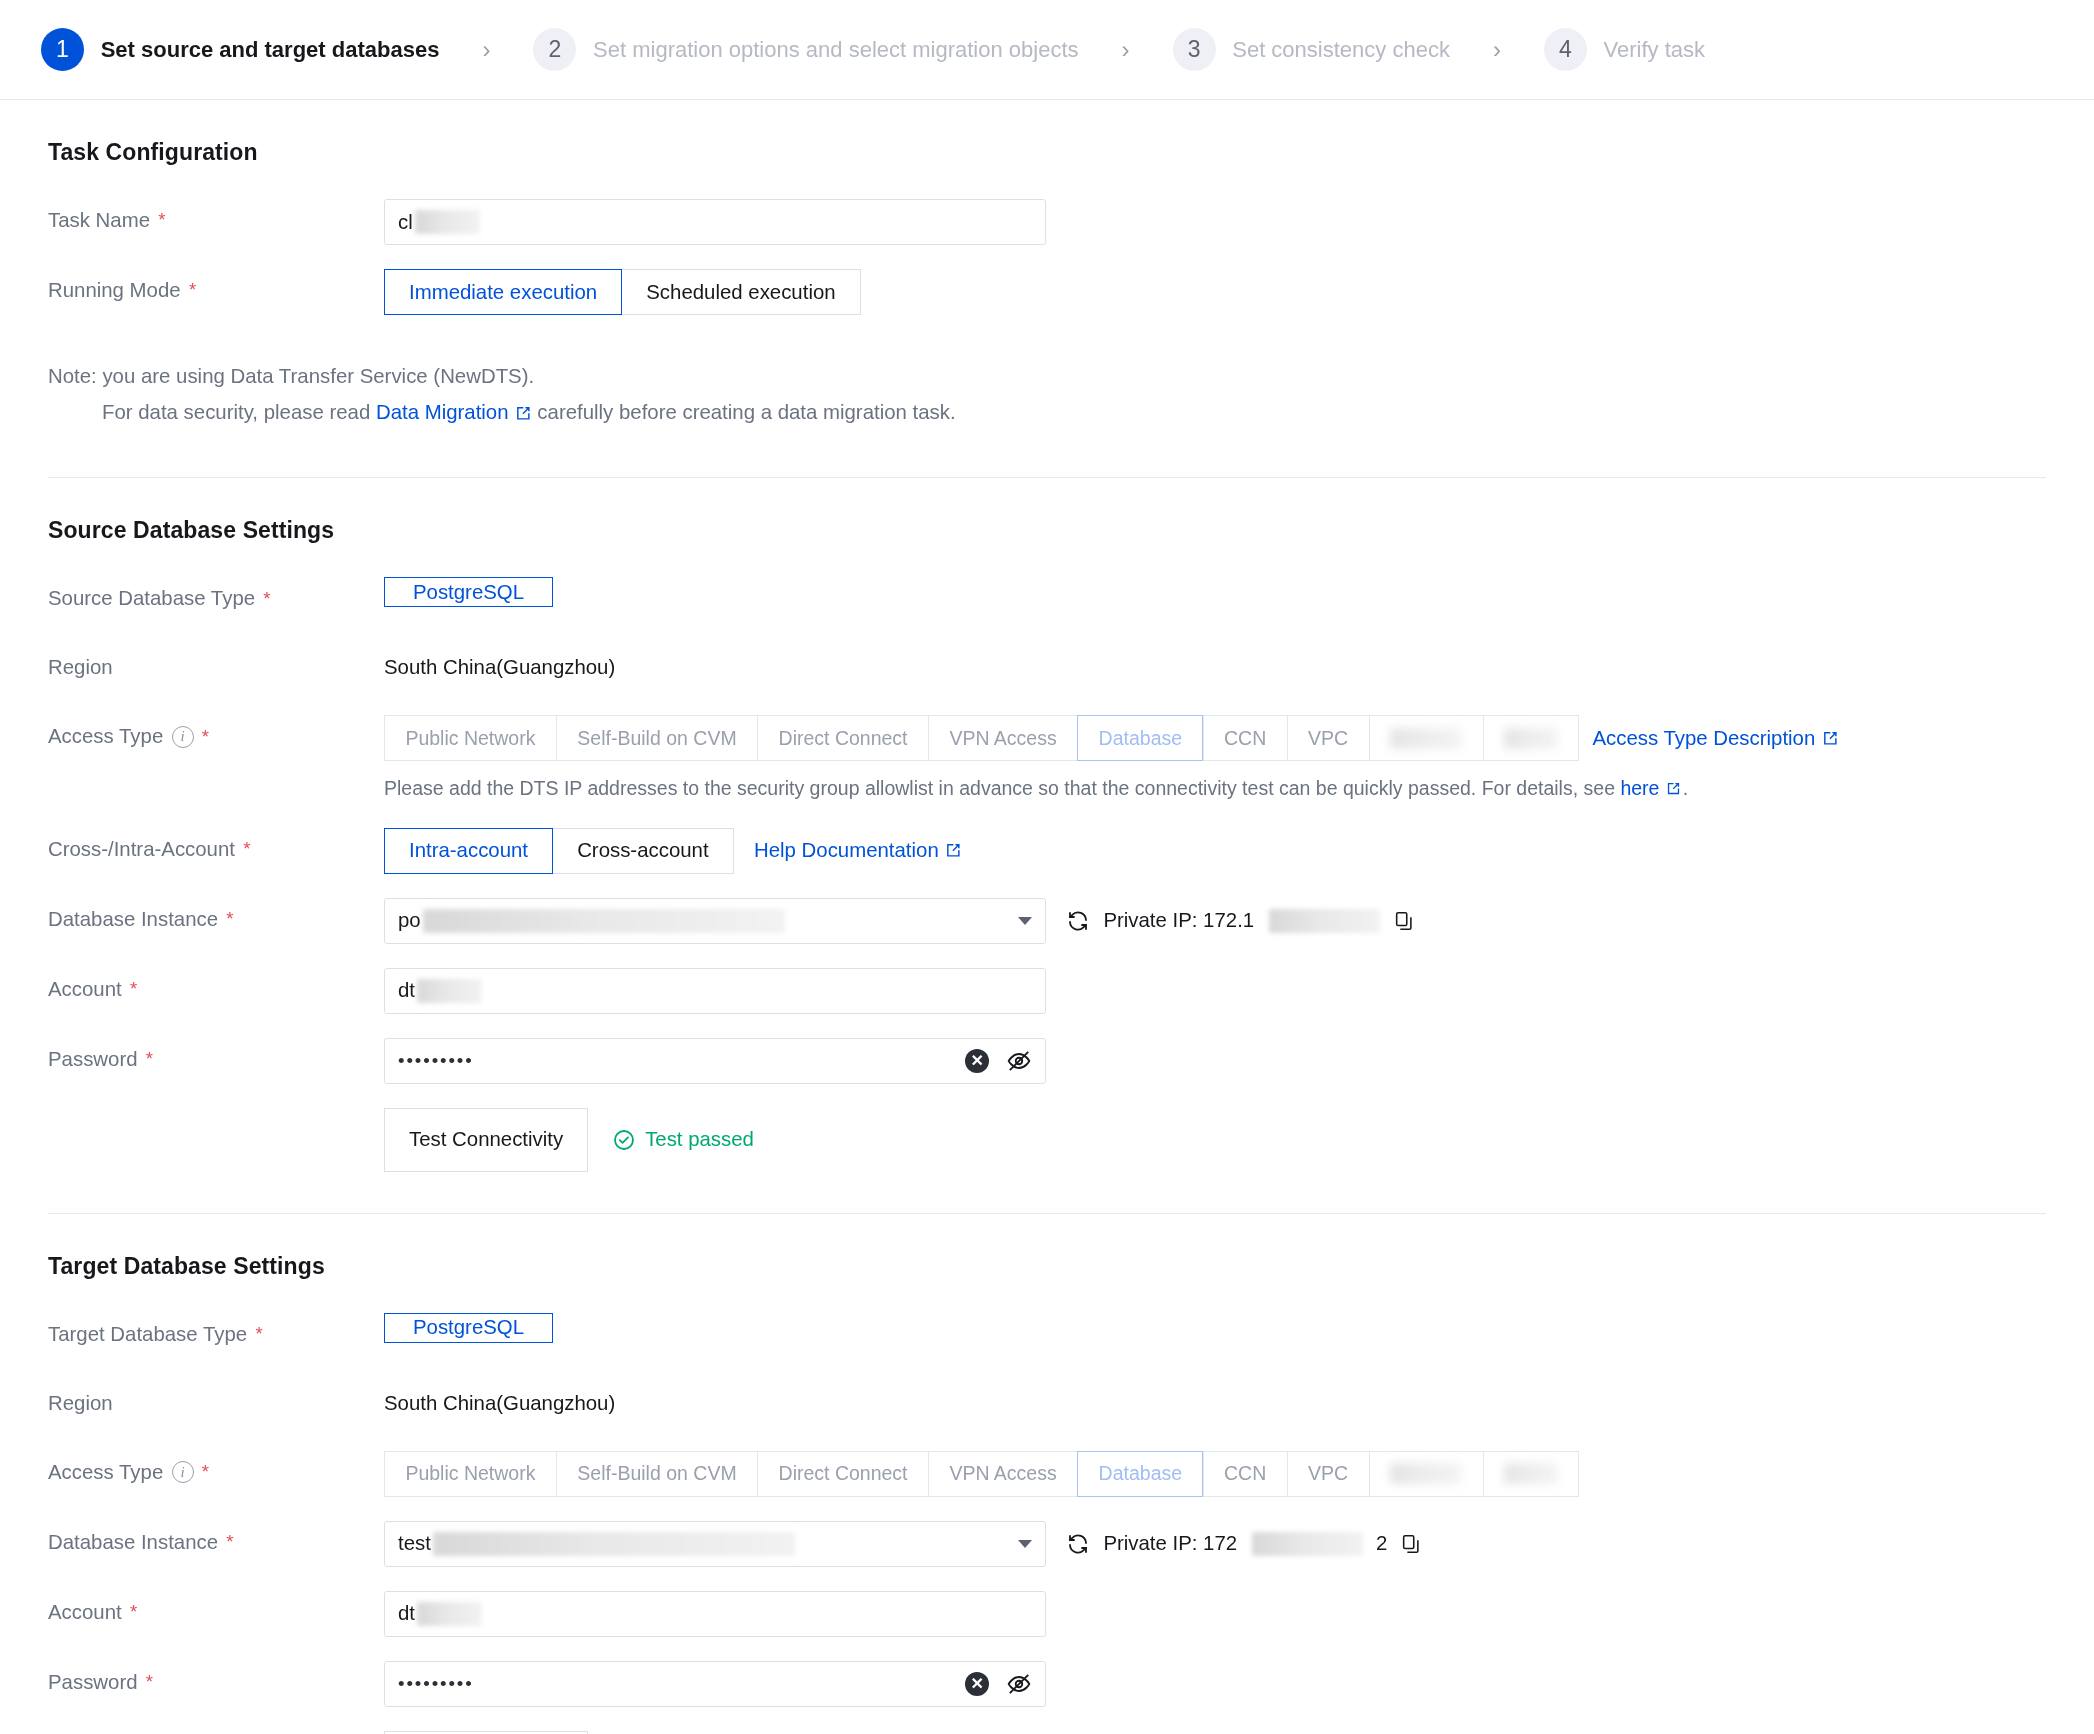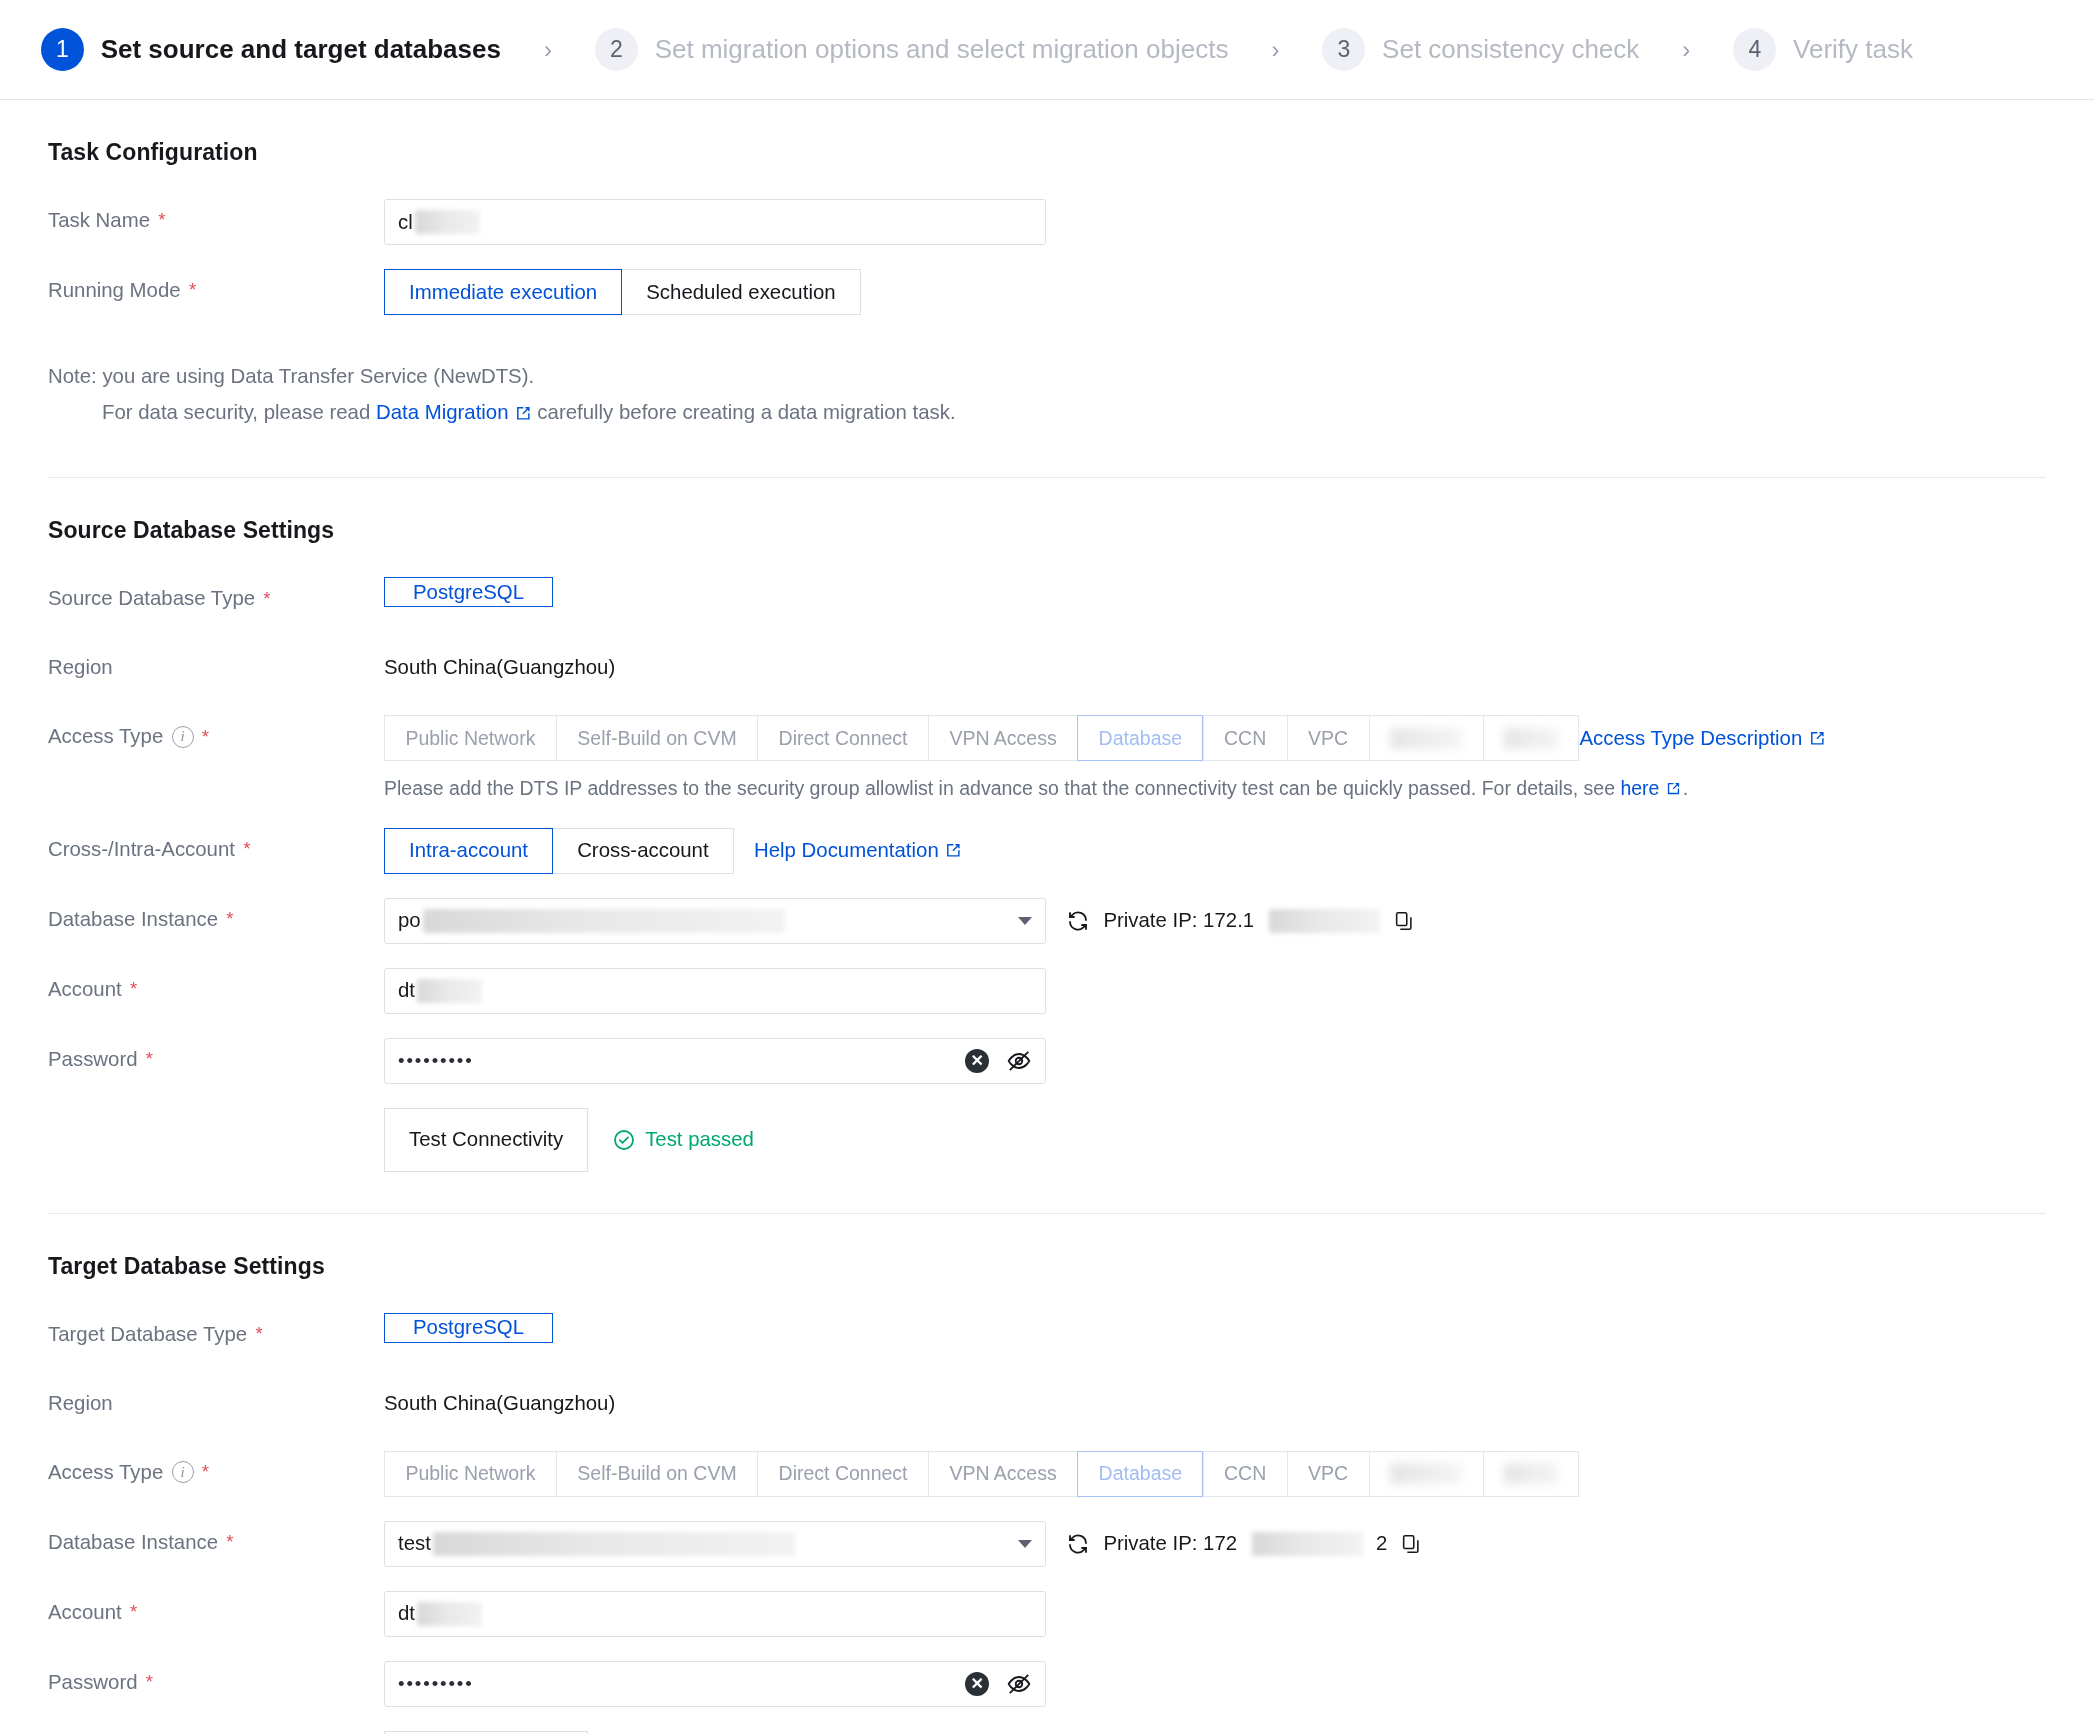--- a/index.html
+++ b/index.html
@@ -36,21 +36,21 @@
     font-weight: 400;
   }
   .step.active .step-badge {
     background: #0052d9;
     color: #ffffff;
   }
   .step.inactive .step-badge {
     background: #eef0f5;
     color: #5c6270;
   }
-  .step-label { font-size: 26px; }
+  .step-label { font-size: 22px; }
   .step.active .step-label { color: #16181c; font-weight: 700; }
   .step.inactive .step-label { color: #b5b9c2; font-weight: 400; }
   .step-sep {
     color: #9aa0ac;
     font-size: 24px;
     margin: 0 43px;
     font-weight: 300;
   }
 
   
@@ -421,21 +421,21 @@
             <div class="atab selected">Database</div>
             <div class="atab">CCN</div>
             <div class="atab">VPC</div>
             <div class="atab blurred">
                 <span class="blurtxt"></span>
               </div>
             <div class="atab blurred b2">
                 <span class="blurtxt"></span>
               </div>
           </div>
-          <a class="link" style="">
+          <a class="link" style="margin-left:13px;">
               <span>Access Type Description</span>
               <span class="ext-icon">
                 <svg width="16.7" height="16.7" viewBox="0 0 16 16">
                   <path d="M2 2h6v1.4H3.4v9.2h9.2V8H14v6H2z" fill="#0052d9"></path>
                   <path d="M10 2h4v4h-1.4V4.4L8.1 8.9l-1-1 4.5-4.5H10z" fill="#0052d9"></path>
                 </svg>
               </span>
             </a>
         </div>
         <div class="help-note">

